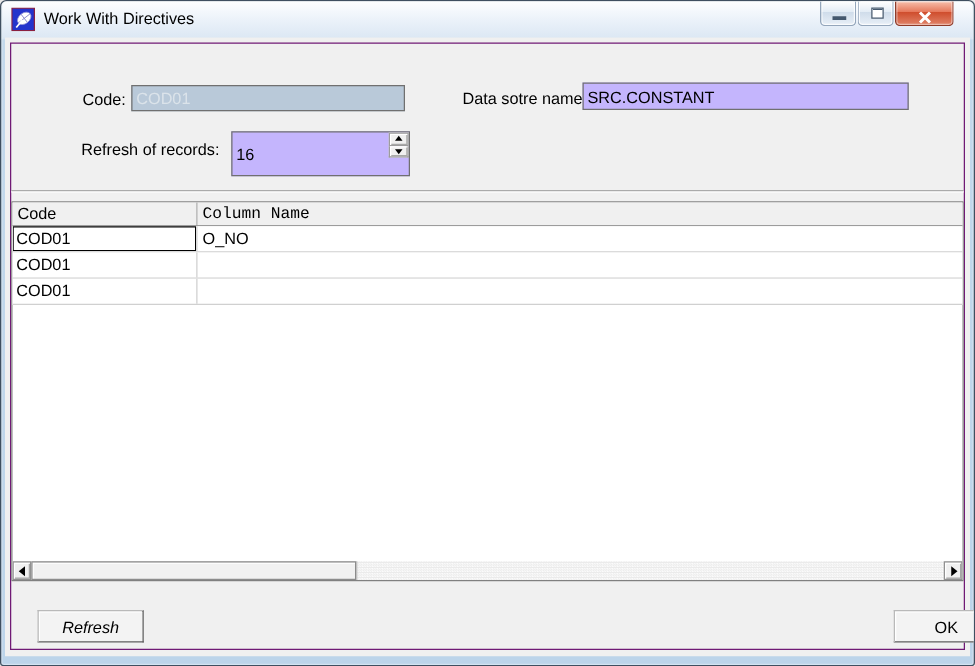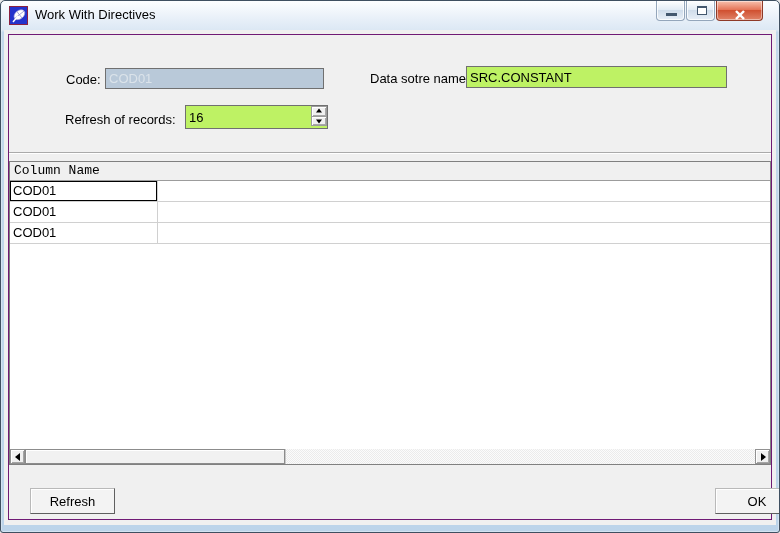--- a/index.html
+++ b/index.html
@@ -55,28 +55,28 @@
   
   .form-section {
     position:absolute; left:0; top:0; right:0; height:118px;
     border-bottom:1px solid #aaaaaa; box-shadow:0 1px 0 #ffffff;
   }
   .lbl { position:absolute; font-size:13px; color:#000; white-space:nowrap; }
   .code-lbl { left:57px; top:37px; }
   .ds-lbl   { left:361px; top:36px; }
   .rec-lbl  { left:56px; top:77px; }
   .field {
-    position:absolute; border:1px solid #707070; background:#bef264;
+    position:absolute; border:1px solid #707070; background:#c4b5fd;
     font-family:"Liberation Sans", sans-serif; font-size:13px; color:#000;
     padding:0 3px; outline:none;
   }
   .code-field { left:96px; top:33px; width:219px; height:21px; background:#b9c9d9; color:#dbe3ea; }
   .ds-field   { left:457px; top:31px; width:261px; height:22px; }
   .spin-wrap  { position:absolute; left:176px; top:70px; width:143px; height:22px; }
-  .rec-field  { left:0; top:0; width:143px; height:24px; padding-right:18px; }
+  .rec-field  { left:0; top:0; width:143px; height:36px; padding-right:18px; }
   .spinner { position:absolute; right:1px; top:1px; bottom:1px; width:16px; display:flex; flex-direction:column; }
   .spin-btn {
     flex:1; position:relative; background:#f0f0f0; border:1px solid #9c9c9c;
     box-shadow:inset 1px 1px 0 #ffffff, inset -1px -1px 0 #a8a8a8;
   }
   .spin-btn.down { border-top:none; }
   .tri-up, .tri-dn, .tri-lf, .tri-rt { position:absolute; width:0; height:0; }
   .tri-up { left:50%; top:50%; transform:translate(-50%,-60%);
     border-left:3px solid transparent; border-right:3px solid transparent; border-bottom:4px solid #000; }
   .tri-dn { left:50%; top:50%; transform:translate(-50%,-40%);
@@ -120,21 +120,21 @@
     border:1px solid #8c8c8c; box-shadow:inset 1px 1px 0 #ffffff, 1px 0 0 #c9c9c9;
   }
 
   
   .btn {
     position:absolute; height:26px; font-family:"Liberation Sans", sans-serif;
     font-size:13px; color:#000; background:#f3f3f3;
     border:1px solid; border-color:#b9b9b9 #5f5f5f #5f5f5f #b9b9b9;
     box-shadow:inset 1px 1px 0 #ffffff; cursor:default; padding:0;
   }
-  .btn.refresh { left:21px; top:453px; width:85px; }
+  .btn.refresh { left:21px; top:453px; width:85px;font-style:italic; }
   .btn.ok      { left:670px; top:453px; width:84px;margin-left:36px; }
 </style>
 </head>
 <body>
 
 <div class="window">
 
   <div class="titlebar">
     <span class="app-icon">
       <svg width="19" height="19" viewBox="0 0 19 19">
@@ -185,25 +185,27 @@
             </div>
             <div class="spin-btn down">
               <i class="tri-dn"></i>
             </div>
           </div>
         </div>
       </div>
 
       <div class="listview">
         <div class="lv-header">
+          <div class="lv-hcell c1">Code</div>
           <div class="lv-hcell c2">Column Name</div>
         </div>
 
         <div class="lv-row">
           <div class="lv-cell c1 focused">COD01</div>
+          <div class="lv-cell c2">O_NO</div>
         </div>
         <div class="lv-row">
           <div class="lv-cell c1">COD01</div>
         </div>
         <div class="lv-row">
           <div class="lv-cell c1">COD01</div>
         </div>
 
         <div class="hscroll">
           <div class="sb-btn">

